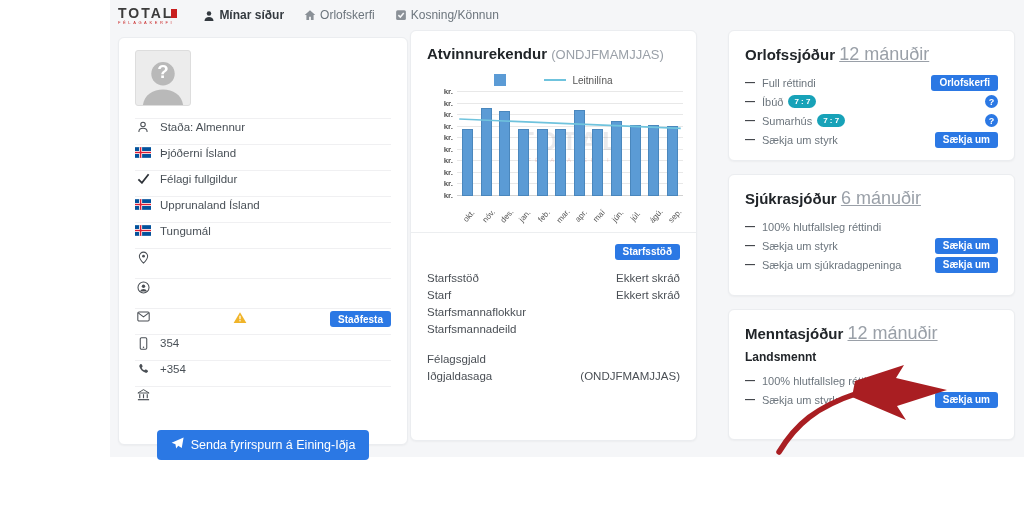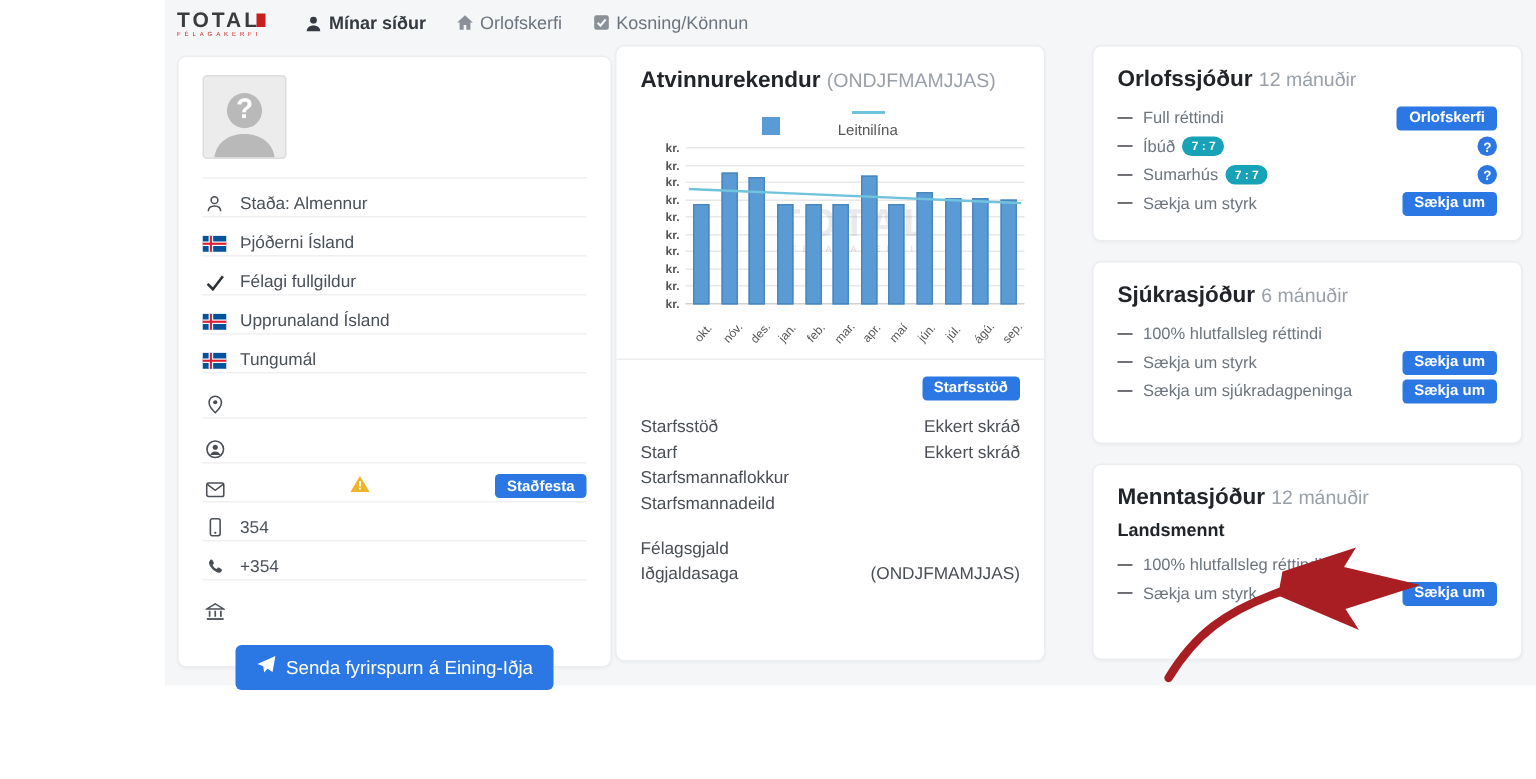--- a/index.html
+++ b/index.html
@@ -20,36 +20,36 @@
   
   .card { position:absolute; background:#fff; border:1px solid #ebedf0; border-radius:6px; box-shadow:0 1px 2px rgba(0,0,0,.04); }
   .card-left   { left:118px; top:37px;  width:290px; height:408px; padding:12px 16px; }
   .card-mid    { left:410px; top:30px;  width:287px; height:411px; padding:14px 16px; }
   .card-fund1  { left:728px; top:30px;  width:287px; height:131px; padding:13px 16px; }
   .card-fund2  { left:728px; top:174px; width:287px; height:122px; padding:13px 16px; }
   .card-fund3  { left:728px; top:309px; width:287px; height:131px; padding:13px 16px; }
 
   
   .avatar { width:56px; height:56px; background:#ececec; border:1px solid #ddd; border-radius:3px; display:flex; align-items:flex-end; justify-content:center; overflow:hidden; margin-bottom:12px; }
-  .prow { display:flex; align-items:flex-end; gap:9px; border-top:1px solid #f0f0f2; min-height:26px; font-size:11.5px; color:#495057; padding:2px 0; }
+  .prow { display:flex; align-items:flex-start; gap:9px; border-top:1px solid #f0f0f2; min-height:26px; font-size:11.5px; color:#495057; padding:2px 0; }
   .prow:first-of-type { border-top:none; }
   .prow.tall { min-height:30px; }
   .prow .picon { width:16px; display:flex; justify-content:center; color:#4a4f55; flex:0 0 16px; }
   .prow .ptext { flex:1; }
   .warn-ico { margin:0 auto; }
   .btn { background:#2b78e4; color:#fff; border:none; border-radius:4px; font-size:10px; padding:3px 9px; cursor:pointer; font-family:inherit; }
   .btn-sm { font-size:10px; padding:2.5px 8px; border-radius:3px; font-weight:bold; }
   .send-btn { display:flex; align-items:center; gap:7px; margin:14px auto 0; background:#2b78e4; color:#fff; border:none; border-radius:4px; font-size:12.5px; padding:7px 14px; cursor:pointer; font-family:inherit; }
 
   
   .mid-title { font-size:15px; font-weight:bold; color:#212529; }
   .mid-title .suffix { font-weight:normal; color:#9aa0a8; font-size:13px; }
   .legend { display:flex; align-items:center; justify-content:center; gap:38px; margin:12px 0 6px; }
   .legend-sq { width:12px; height:12px; background:#5b9bd5; }
-  .legend-line-wrap { display:flex; align-items:center; gap:6px; font-size:10px; color:#555;flex-direction:column; }
+  .legend-line-wrap { display:flex; align-items:center; gap:6px; font-size:10px; color:#555; }
   .legend-line { width:22px; height:2px; background:#6fc3dd; }
   .chartbox { position:relative; margin:4px 0 0 30px; width:226px; }
   .plot { position:relative; height:104px; }
   .gridline { position:absolute; left:0; width:100%; height:1px; background:#e8e8e8; }
   .gridline.axis { background:#d2d2d2; }
   .ylabels { position:absolute; left:-26px; top:0; bottom:0; width:22px; }
   .ylabels span { position:absolute; right:0; transform:translateY(4px); font-size:8px; color:#555; line-height:1;font-weight:bold; }
   .bars { position:absolute; inset:0; display:flex; align-items:flex-end; justify-content:space-between; padding:0 5px; }
   .bar { width:11px; background:#5b9bd5; border:0.5px solid #4a87bd; }
   .trend-svg { position:absolute; inset:0; width:100%; height:100%; }
@@ -61,21 +61,21 @@
   .xlabels i { font-style:normal; display:inline-block; transform:rotate(-48deg) translate(-6px,6px); font-size:8px; color:#555; white-space:nowrap; }
   .mid-divider { border-top:1px solid #eceef0; margin:10px -16px 0; }
   .starfsstod-row { text-align:right; margin:8px 0 10px; }
   .drow { display:flex; font-size:11.5px; color:#4a4f55; line-height:17px; }
   .drow .dlabel { flex:1; }
   .drow .dvalue { text-align:right; }
   .dgroup2 { margin-top:13px; }
 
   
   .fund-title { font-size:15px; font-weight:bold; color:#212529; margin-bottom:8px; }
-  .fund-title .period { font-weight:normal; color:#9aa0a8; font-size:13px; }
+  .fund-title .period { font-weight:normal; color:#9aa0a8; font-size:18px;text-decoration:underline; }
   .fund-sub { font-size:12px; font-weight:bold; color:#212529; margin:-2px 0 7px; }
   .frow { display:flex; align-items:center; font-size:11px; color:#6c757d; min-height:19px; }
   .frow .dash { color:#3f4348; font-weight:bold; margin-right:7px; font-size:10px; }
   .frow .ftext { display:flex; align-items:center; gap:5px; }
   .frow .spacer { flex:1; }
   .badge-teal { background:#17a2b8; color:#fff; font-size:8px; font-weight:bold; border-radius:8px; padding:1.5px 6px; line-height:1.2; }
   .help-ico { width:13px; height:13px; border-radius:50%; background:#2b78e4; color:#fff; font-size:9px; font-weight:bold; display:flex; align-items:center; justify-content:center; cursor:pointer; }
 
   .arrow-overlay { position:absolute; inset:0; width:1024px; height:519px; pointer-events:none; z-index:9; }
 </style>

